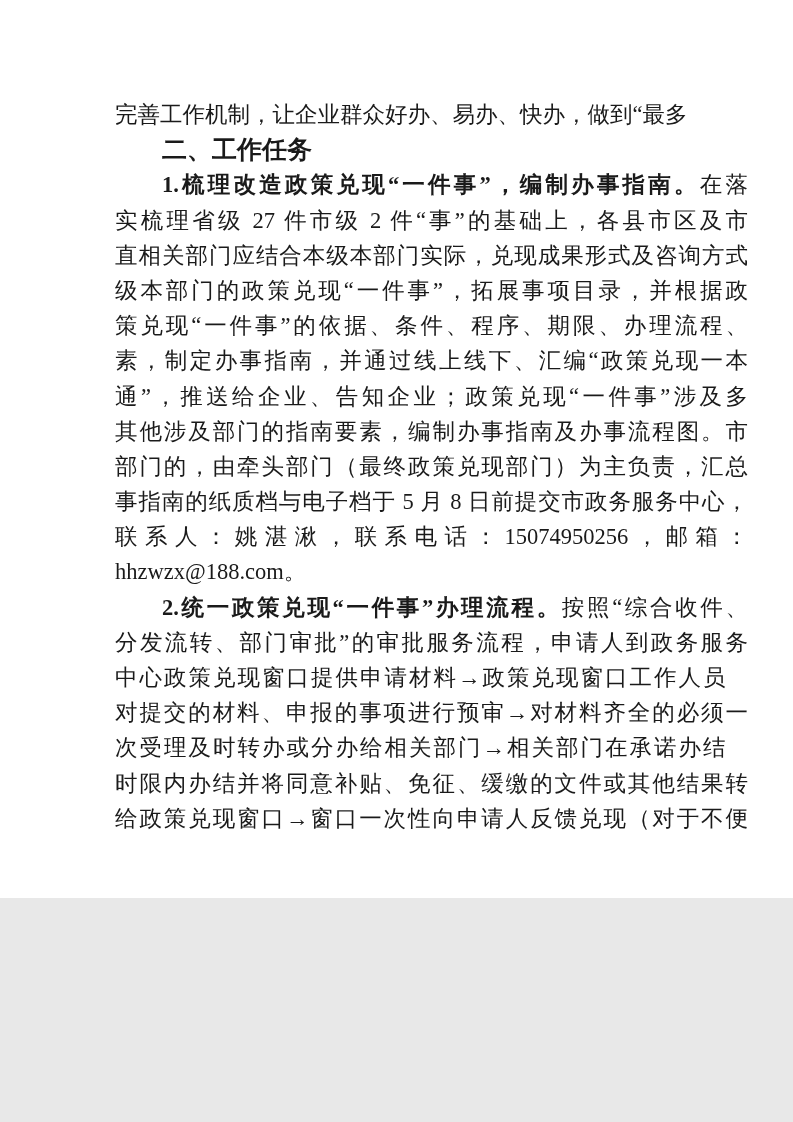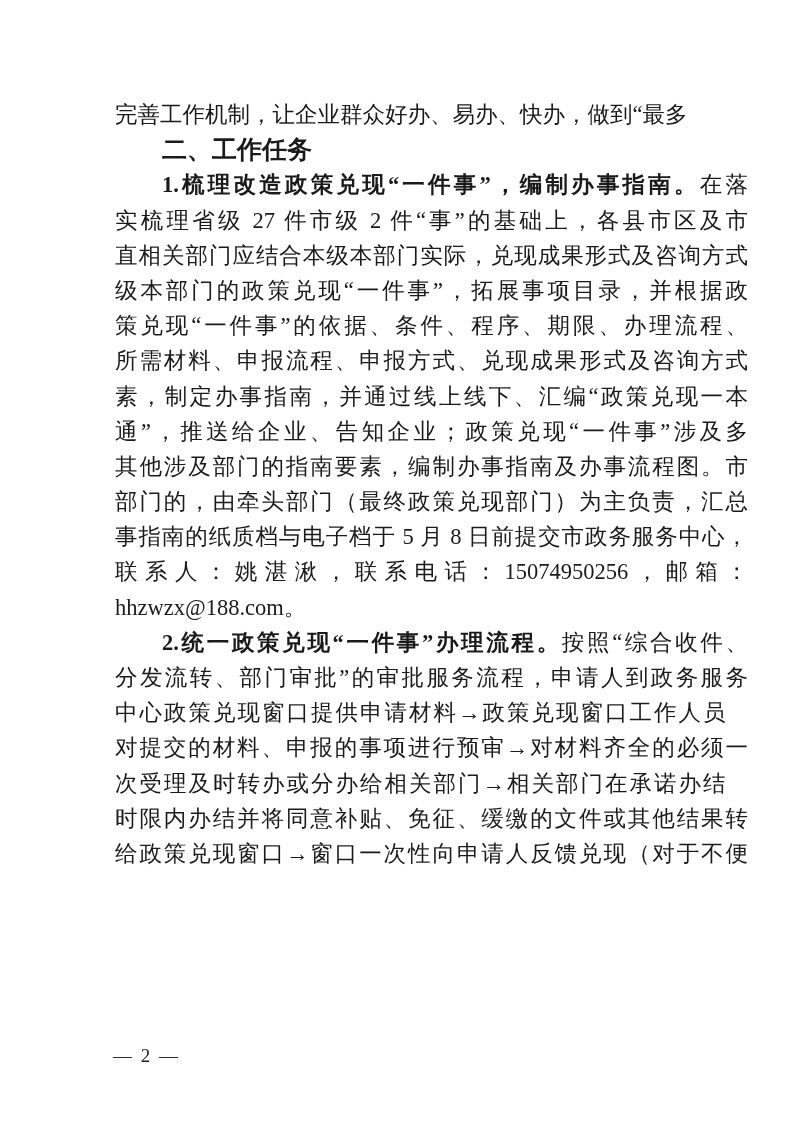--- a/index.html
+++ b/index.html
@@ -1,19 +1,19 @@
 <!DOCTYPE html>
 <html><head>
 <meta charset="utf-8">
 <style>
   html, body { margin: 0; padding: 0; background: #e8e8e8; }
   .page {
     position: relative;
     width: 793px;
-    height: 1122px;
+    height: 898px;
     background: #ffffff;
     overflow: hidden;
     font-family: "Liberation Serif", "DejaVu Serif", serif;
     color: #1a1a1a;
   }
   .content {
     position: absolute;
     left: 115px;
     top: 97px;
     width: 633px;
@@ -56,21 +56,20 @@
 
 <div class="page">
   <div class="content">
       <div class="line nojust"><span>完善工作机制，让企业群众好办、易办、快办，做到“最多</span></div>
       <div class="line heading indent nojust"><span class="b">二、工作任务</span></div>
       <div class="line indent"><span class="b">1.梳理改造政策兑现“一件事”，编制办事指南。</span><span>在落</span></div>
       <div class="line"><span>实梳理省级 27 件市级 2 件“事”的基础上，各县市区及市</span></div>
       <div class="line"><span>直相关部门应结合本级本部门实际，兑现成果形式及咨询方式</span></div>
       <div class="line"><span>级本部门的政策兑现“一件事”，拓展事项目录，并根据政</span></div>
       <div class="line"><span>策兑现“一件事”的依据、条件、程序、期限、办理流程、</span></div>
-      <div class="line"><span>所需材料、申报流程、申报方式、兑现成果形式及咨询方式</span></div>
       <div class="line"><span>素，制定办事指南，并通过线上线下、汇编“政策兑现一本</span></div>
       <div class="line"><span>通”，推送给企业、告知企业；政策兑现“一件事”涉及多</span></div>
       <div class="line"><span>其他涉及部门的指南要素，编制办事指南及办事流程图。市</span></div>
       <div class="line"><span>部门的，由牵头部门（最终政策兑现部门）为主负责，汇总</span></div>
       <div class="line"><span>事指南的纸质档与电子档于 5 月 8 日前提交市政务服务中心，</span></div>
       <div class="line"><span>联系人：姚湛湫，联系电话：15074950256，邮箱：</span></div>
       <div class="line nojust"><span>hhzwzx@188.com。</span></div>
       <div class="line indent"><span class="b">2.统一政策兑现“一件事”办理流程。</span><span>按照“综合收件、</span></div>
       <div class="line"><span>分发流转、部门审批”的审批服务流程，申请人到政务服务</span></div>
       <div class="line nojust" style="letter-spacing: 2px;"><span>中心政策兑现窗口提供申请材料→政策兑现窗口工作人员</span></div>

